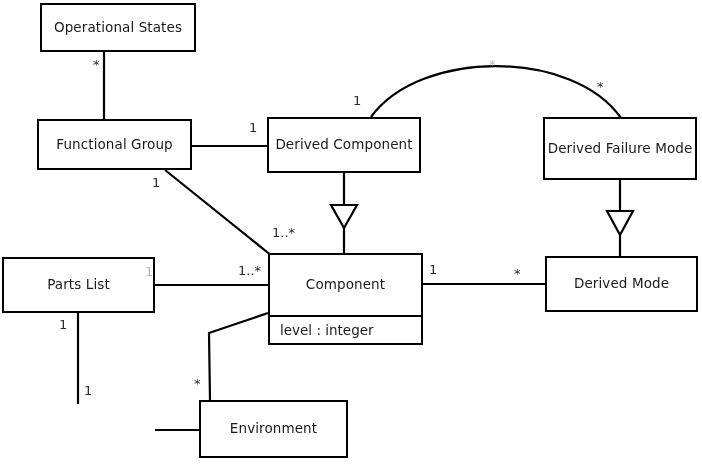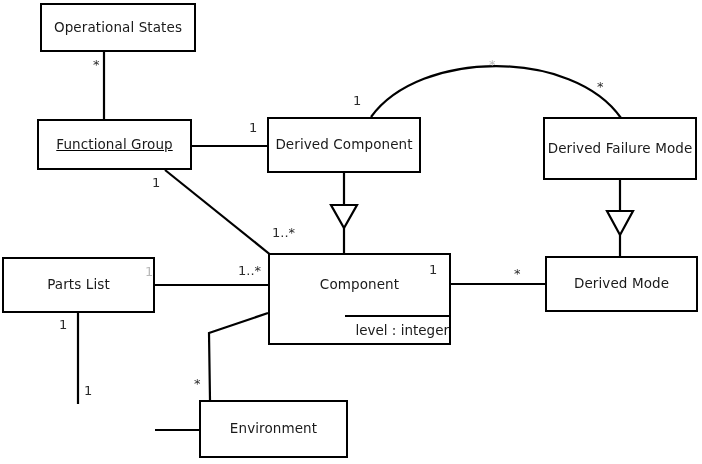--- a/index.html
+++ b/index.html
@@ -94,33 +94,33 @@
       <path d="M 155 285 L 268 285" fill="none" stroke="#000000" stroke-width="2.2" stroke-linecap="butt"></path>
       <path d="M 423 284 L 545 284" fill="none" stroke="#000000" stroke-width="2.2" stroke-linecap="butt"></path>
       <path d="M 78 313 L 78 404" fill="none" stroke="#000000" stroke-width="2.2" stroke-linecap="butt"></path>
       <path d="M 155 430 L 199 430" fill="none" stroke="#000000" stroke-width="2.2" stroke-linecap="butt"></path>
       <path d="M 210 400 L 209 333 L 268 313" fill="none" stroke="#000000" stroke-width="2.2" stroke-linecap="butt"></path>
     </svg>
 
 <div class="uml-class" style="left: 40px; top: 3px; width: 156px; height: 49px;">
       <div class="class-name">Operational States</div>
     </div>
-    <div class="uml-class" style="left: 37px; top: 119px; width: 155px; height: 51px; text-decoration: underline;">
+    <div class="uml-class" style="left: 37px; top: 119px; width: 155px; height: 51px;">
       <div class="class-name">Functional Group</div>
     </div>
     <div class="uml-class" style="left: 543px; top: 117px; width: 154px; height: 63px;">
       <div class="class-name">Derived Failure Mode</div>
     </div>
     <div class="uml-class" style="left: 267px; top: 117px; width: 154px; height: 56px;">
       <div class="class-name">Derived Component</div>
     </div>
     <div class="uml-class" style="left: 2px; top: 257px; width: 153px; height: 56px;">
       <div class="class-name">Parts List</div>
     </div>
-    <div class="uml-class with-attrs" style="left: 268px; top: 253px; width: 183px; height: 92px; align-items: flex-end;">
+    <div class="uml-class with-attrs" style="left: 268px; top: 253px; width: 155px; height: 92px;">
       <div class="class-name">Component</div>
       <div class="attr-compartment">
         <span class="attr-text">level : integer</span>
       </div>
     </div>
     <div class="uml-class" style="left: 545px; top: 256px; width: 153px; height: 56px;">
       <div class="class-name">Derived Mode</div>
     </div>
     <div class="uml-class" style="left: 199px; top: 400px; width: 149px; height: 58px;">
       <div class="class-name">Environment</div>

